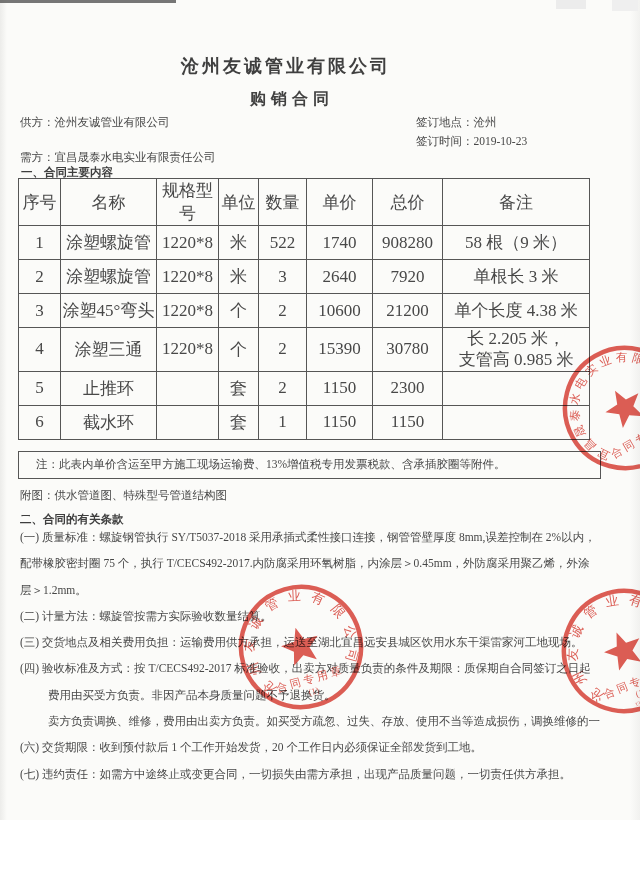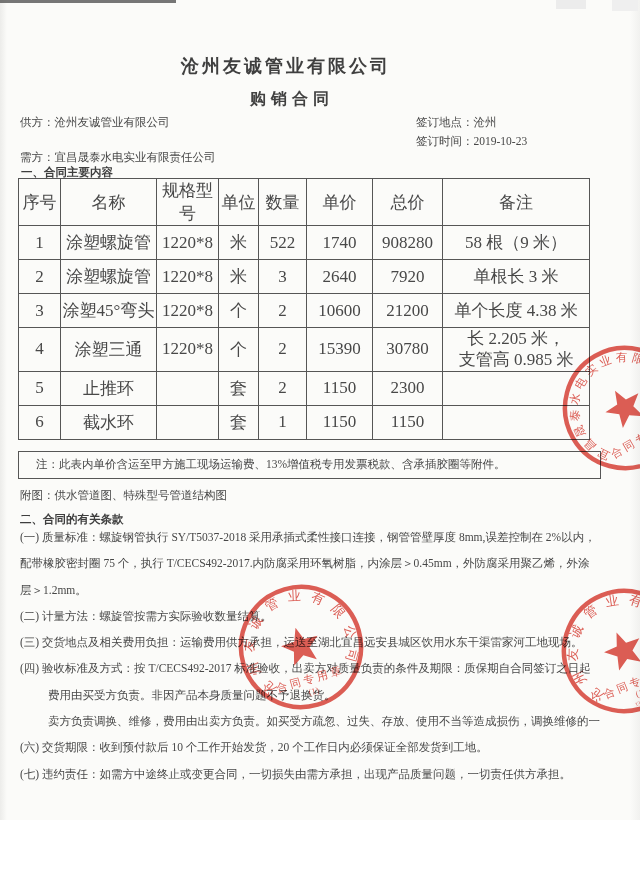--- a/index.html
+++ b/index.html
@@ -160,21 +160,21 @@
 
   <div class="clauses">
     <div>(一) 质量标准：螺旋钢管执行 SY/T5037-2018 采用承插式柔性接口连接，钢管管壁厚度 8mm,误差控制在 2%以内，</div>
     <div>配带橡胶密封圈 75 个，执行 T/CECS492-2017.内防腐采用环氧树脂，内涂层＞0.45mm，外防腐采用聚乙烯，外涂</div>
     <div>层＞1.2mm。</div>
     <div>(二) 计量方法：螺旋管按需方实际验收数量结算。</div>
     <div>(三) 交货地点及相关费用负担：运输费用供方承担，运送至湖北宜昌远安县城区饮用水东干渠雷家河工地现场。</div>
     <div>(四) 验收标准及方式：按 T/CECS492-2017 标准验收，出卖方对质量负责的条件及期限：质保期自合同签订之日起</div>
     <div class="ind">费用由买受方负责。非因产品本身质量问题不予退换货。</div>
     <div class="ind">卖方负责调换、维修，费用由出卖方负责。如买受方疏忽、过失、存放、使用不当等造成损伤，调换维修的一</div>
-    <div>(六) 交货期限：收到预付款后 10 个工作开始发货，20 个工作日内必须保证全部发货到工地。</div>
+    <div>(六) 交货期限：收到预付款后 1 个工作开始发货，20 个工作日内必须保证全部发货到工地。</div>
     <div>(七) 违约责任：如需方中途终止或变更合同，一切损失由需方承担，出现产品质量问题，一切责任供方承担。</div>
   </div>
 
   <svg class="stamp stamp-buyer" viewBox="0 0 150 150">
     <defs>
         <path id="ring-a" d="M36.5,102 A47,47 0 1 1 113.5,102" fill="none"></path>
       </defs>
     <g transform="rotate(-30 75 75)">
       <circle cx="75" cy="75" r="60" fill="none" stroke="#d7352b" stroke-width="4.5"></circle>
       <polygon points="75,55 80,68.1 94,68.8 83.1,77.6 86.8,91.2 75,83.5 63.2,91.2 66.9,77.6 56,68.8 70,68.1" fill="#d7352b"></polygon>

